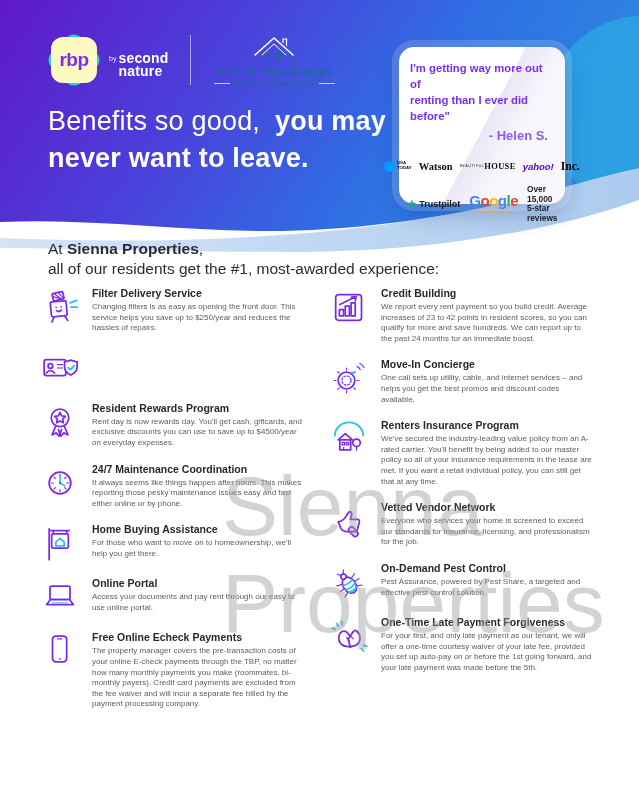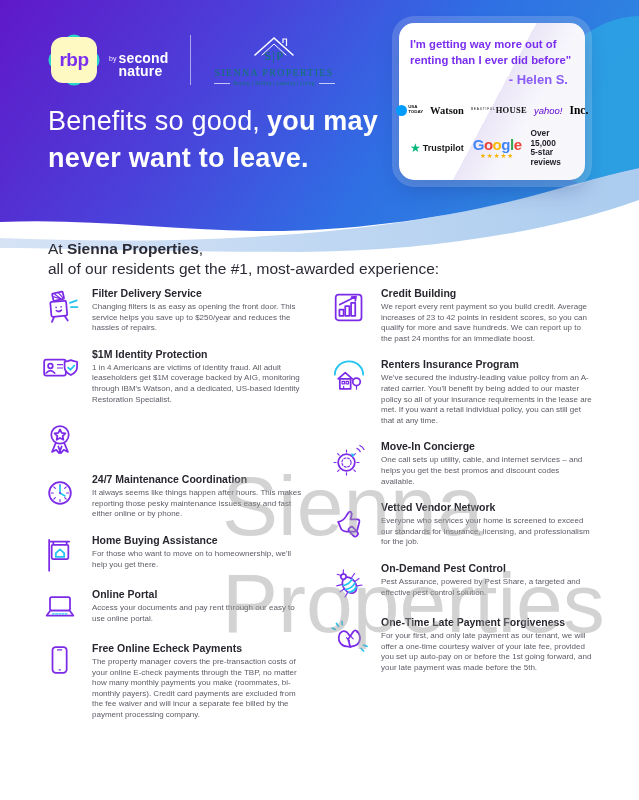--- a/index.html
+++ b/index.html
@@ -22,40 +22,40 @@
   .sn-lines { display:flex; flex-direction:column; font-size:14px; font-weight:800; line-height:13px; margin-top:10px; letter-spacing:.2px; }
   .logo-divider { width:1.5px; height:50px; background:rgba(255,255,255,.55); margin:0 21px 0 21px; }
   .sp-logo { color:#0f766e; text-align:center; width:124px; display:flex; flex-direction:column; align-items:center; }
   .sp-roof { margin-bottom:-9px; }
   .sp-monogram { font-family:"Liberation Serif",serif; font-size:13px; letter-spacing:1px; }
   .sp-name { font-family:"Liberation Serif",serif; font-size:10px; letter-spacing:1.3px; margin-top:3px; white-space:nowrap; }
   .sp-tagline { display:flex; align-items:center; gap:4px; margin-top:3px; }
   .tl-line { width:16px; height:0; border-top:1px solid rgba(255,255,255,.7); }
   .sp-tagline-text { font-size:4.6px; letter-spacing:.4px; white-space:nowrap; }
   .headline { position:absolute; left:48px; top:103px; color:#fff; font-size:27px; line-height:37px; letter-spacing:.2px; }
-  .hl-reg { font-weight:400; margin-right:7px; }
+  .hl-reg { font-weight:400; margin-right:15px; }
   .hl-bold { font-weight:700; }
   
   .quote-card {
-    position:absolute; left:399px; top:23px; width:186px; height:157px;
+    position:absolute; left:399px; top:47px; width:166px; height:157px;
     background:#fff; border-radius:15px; padding:13px 11px 8px;
     box-shadow:0 0 0 7px rgba(255,255,255,.17), 0 10px 22px rgba(20,40,120,.28);
     background-image:linear-gradient(118deg, rgba(255,255,255,0) 51%, rgba(210,200,238,.45) 51%, rgba(222,218,242,.22) 68%, rgba(238,238,246,.45) 68%);
   }
   .quote { color:#7A2FF0; font-weight:700; font-size:11.3px; line-height:1.42; }
   .attrib { text-align:right; color:#8A5CF5; font-size:13px; font-weight:700; margin-top:4px; padding-right:6px; }
   .media-row { display:flex; align-items:center; justify-content:center; gap:7px; margin-top:17px; }
   .usat { display:flex; align-items:center; gap:1.5px; }
   .usat-dot { width:11px; height:11px; border-radius:50%; background:#009BFF; }
   .usat-txt { display:flex; flex-direction:column; font-size:4.4px; font-weight:800; color:#111; line-height:4.8px; }
   .forbes { font-family:"Liberation Serif",serif; font-weight:700; font-size:10.5px; color:#111; }
   .house { display:flex; flex-direction:row; align-items:center; line-height:1; }
   .house-sub { font-size:3.2px; letter-spacing:.8px; color:#111; }
   .house-main { font-family:"Liberation Serif",serif; font-weight:700; font-size:8.5px; color:#111; letter-spacing:.3px; }
-  .yahoo { font-weight:400; font-style:italic; font-size:9.5px; color:#5F01D1; }
+  .yahoo { font-weight:700; font-style:italic; font-size:9.5px; color:#5F01D1; }
   .inc { font-family:"Liberation Serif",serif; font-weight:700; font-size:11.5px; color:#000; }
   .trust-row { display:flex; align-items:center; justify-content:center; gap:9px; margin-top:13px; }
   .tp { display:flex; align-items:center; gap:2px; }
   .tp-star { color:#00B67A; font-size:12px; }
   .tp-label { font-size:9px; font-weight:700; color:#191919; }
   .google { display:flex; flex-direction:column; align-items:center; line-height:1; }
   .g-letters { font-size:15px; font-weight:700; letter-spacing:-.5px; }
   .g-stars { font-size:6.5px; color:#F4B400; letter-spacing:1px; margin-top:1px; }
   .reviews { display:flex; flex-direction:column; font-size:8.3px; font-weight:700; color:#1d1d28; line-height:9.5px; }
   
@@ -224,34 +224,34 @@
         <div class="icn">
           <svg class="ic" viewBox="0 0 48 48">
             <rect class="wf" x="5" y="14" width="26" height="19" rx="2.5"></rect>
             <circle cx="12.5" cy="21.5" r="2.8"></circle>
             <path d="M7.5 30 q5 -5.5 10 0"></path>
             <path class="thin" d="M21 20 h6 M21 24 h6"></path>
             <path class="wf" d="M37 14.5 c2.5 1 5 1.6 7.5 2 v6.5 c0 5.5 -7.5 9.5 -7.5 9.5 s-7.5 -4 -7.5 -9.5 v-6.5 c2.5 -0.4 5 -1 7.5 -2 z"></path>
             <path class="cy" d="M33.8 23.5 l2.6 2.7 4.8 -5"></path>
           </svg>
         </div>
-        <div class="txt">
-          <div class="ttl">$1M Identity Protection</div>
-          <div class="desc">1 in 4 Americans are victims of identity fraud. All adult leaseholders get $1M coverage backed by AIG, monitoring through IBM's Watson, and a dedicated, US-based Identity Restoration Specialist.</div>
-        </div>
       </div>
 
       <div class="item">
         <div class="icn">
           <svg class="ic" viewBox="0 0 48 48">
             <path d="M19 28.5 l-4.5 11 5 -2.5 3.5 4 3 -8"></path>
             <path d="M29 28.5 l4.5 11 -5 -2.5 -3.5 4 -3 -8"></path>
             <circle class="wf" cx="24" cy="19" r="10.5"></circle>
             <path d="M24 12.5 l2 4.1 4.5 0.6 -3.3 3.2 0.8 4.5 -4 -2.1 -4 2.1 0.8 -4.5 -3.3 -3.2 4.5 -0.6 z" fill="#23C4F0" stroke-width="1.6"></path>
           </svg>
+        </div>
+        <div class="txt">
+          <div class="ttl">Resident Rewards Program</div>
+          <div class="desc">Rent day is now rewards day. You'll get cash, giftcards, and exclusive discounts you can use to save up to $4500/year on everyday expenses.</div>
         </div>
       </div>
 
       <div class="item">
         <div class="icn">
           <svg class="ic" viewBox="0 0 48 48">
             <circle class="wf" cx="24" cy="24" r="13"></circle>
             <path class="thin" d="M24 13.5 v2.5 M24 32 v2.5 M13.5 24 h2.5 M32 24 h2.5 M16.6 16.6 l1.8 1.8 M29.6 29.6 l1.8 1.8 M31.4 16.6 l-1.8 1.8 M16.6 31.4 l1.8 -1.8"></path>
             <path class="cy" d="M24 24 V15.5 M24 24 l6 3.5"></path>
             <circle class="pt" cx="24" cy="24" r="1.2"></circle>
@@ -314,20 +314,37 @@
             <rect class="wf" x="8" y="9" width="31" height="31" rx="3.5"></rect>
             <rect x="12.5" y="27" width="5" height="7.5"></rect>
             <rect x="19.5" y="23" width="5" height="11.5"></rect>
             <rect x="26.5" y="19" width="5" height="15.5"></rect>
             <path d="M13 21 L32.5 11.5 M32.5 11.5 l-5.5 0.6 M32.5 11.5 l-1 5.2"></path>
           </svg>
         </div>
         <div class="txt">
           <div class="ttl">Credit Building</div>
           <div class="desc">We report every rent payment so you build credit. Average increases of 23 to 42 points in resident scores, so you can qualify for more and save hundreds. We can report up to the past 24 months for an immediate boost.</div>
+        </div>
+      </div>
+
+      <div class="item">
+        <div class="icn">
+          <svg class="ic" viewBox="0 0 48 48">
+            <circle class="wf" cx="21" cy="27" r="10"></circle>
+            <path class="thin" d="M21 14.5 v-2.5 M21 39.5 v2.5 M8.5 27 h-2.5 M33.5 27 h2.5 M12.2 18.2 l-1.8 -1.8 M29.8 18.2 l1.8 -1.8 M12.2 35.8 l-1.8 1.8 M29.8 35.8 l1.8 1.8"></path>
+            <circle class="thin" cx="21" cy="27" r="5.5" stroke-dasharray="2.4 2"></circle>
+            <text x="21" y="29.8" font-size="8" font-weight="bold" fill="#7B2BE8" text-anchor="middle" font-family="DejaVu Sans, sans-serif">%</text>
+            <path class="cyf" d="M26.5 15.5 l4.5 2 -3 3.3 z"></path>
+            <path class="thin" d="M33.5 10 a7 7 0 0 1 4 4 M37 6.5 a11 11 0 0 1 5 5"></path>
+          </svg>
+        </div>
+        <div class="txt">
+          <div class="ttl">Move-In Concierge</div>
+          <div class="desc">One call sets up utility, cable, and internet services – and helps you get the best promos and discount codes available.</div>
         </div>
       </div>
 
       <div class="item">
         <div class="icn">
           <svg class="ic" viewBox="0 0 48 48">
             <path class="cy" d="M7 20 a17 16 0 0 1 34 0" stroke-width="2.6"></path>
             <rect class="wf" x="13" y="25" width="13" height="12"></rect>
             <path d="M11 25 l8.5 -7.5 8.5 7.5"></path>
             <rect class="thin" x="15.7" y="28" width="3" height="3"></rect>
@@ -339,37 +356,20 @@
         </div>
         <div class="txt">
           <div class="ttl">Renters Insurance Program</div>
           <div class="desc">We've secured the industry-leading value policy from an A-rated carrier. You'll benefit by being added to our master policy so all of your insurance requirements in the lease are met. If you want a retail individual policy, you can still get that at any time.</div>
         </div>
       </div>
 
       <div class="item">
         <div class="icn">
           <svg class="ic" viewBox="0 0 48 48">
-            <circle class="wf" cx="21" cy="27" r="10"></circle>
-            <path class="thin" d="M21 14.5 v-2.5 M21 39.5 v2.5 M8.5 27 h-2.5 M33.5 27 h2.5 M12.2 18.2 l-1.8 -1.8 M29.8 18.2 l1.8 -1.8 M12.2 35.8 l-1.8 1.8 M29.8 35.8 l1.8 1.8"></path>
-            <circle class="thin" cx="21" cy="27" r="5.5" stroke-dasharray="2.4 2"></circle>
-            <text x="21" y="29.8" font-size="8" font-weight="bold" fill="#7B2BE8" text-anchor="middle" font-family="DejaVu Sans, sans-serif">%</text>
-            <path class="cyf" d="M26.5 15.5 l4.5 2 -3 3.3 z"></path>
-            <path class="thin" d="M33.5 10 a7 7 0 0 1 4 4 M37 6.5 a11 11 0 0 1 5 5"></path>
-          </svg>
-        </div>
-        <div class="txt">
-          <div class="ttl">Move-In Concierge</div>
-          <div class="desc">One call sets up utility, cable, and internet services – and helps you get the best promos and discount codes available.</div>
-        </div>
-      </div>
-
-      <div class="item">
-        <div class="icn">
-          <svg class="ic" viewBox="0 0 48 48">
             <path class="wf" d="M11 25 q6 -1 9 -6 q1.5 -2.7 3.2 -5 q1.8 -2.3 3.3 -0.6 q1.3 1.6 0.3 5.2 l-1 3.4 h8.2 q3 0.3 2.4 3.2 l-2.2 8.7 q-0.8 2.8 -3.8 2.8 h-9.5 q-3.5 0 -6 -2.5 z"></path>
             <rect x="26" y="30.5" width="6.5" height="13" rx="3" fill="#23C4F0" stroke-width="1.7" transform="rotate(-42 29 37)"></rect>
           </svg>
         </div>
         <div class="txt">
           <div class="ttl">Vetted Vendor Network</div>
           <div class="desc">Everyone who services your home is screened to exceed our standards for insurance, licensing, and professionalism for the job.</div>
         </div>
       </div>
 

